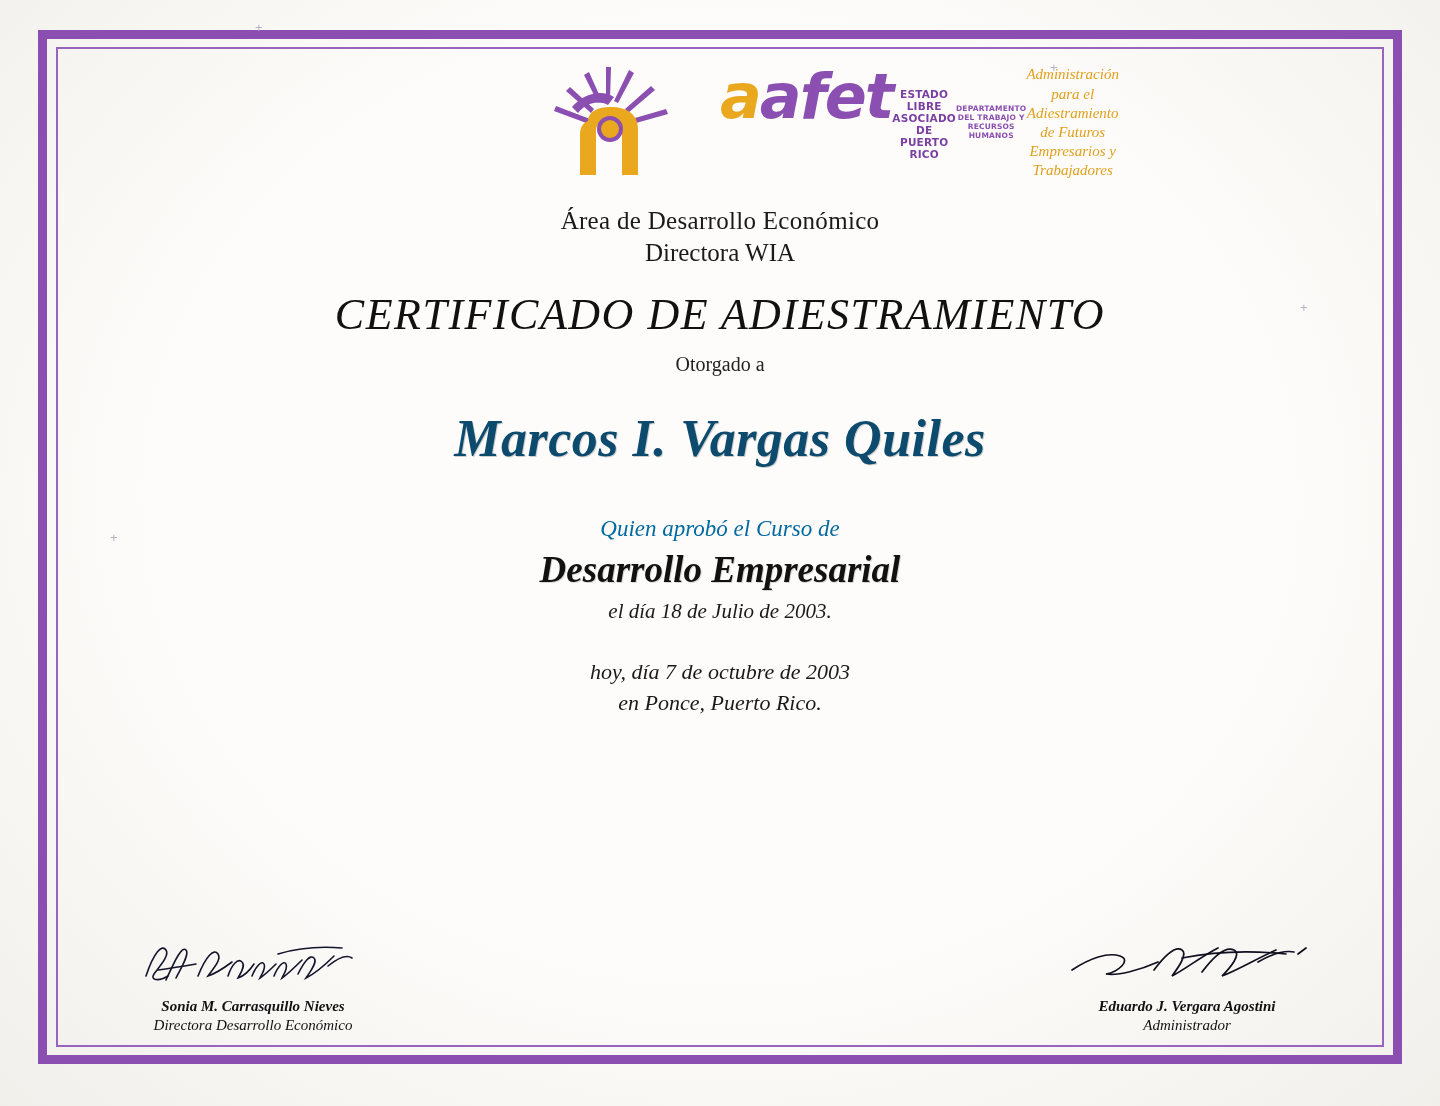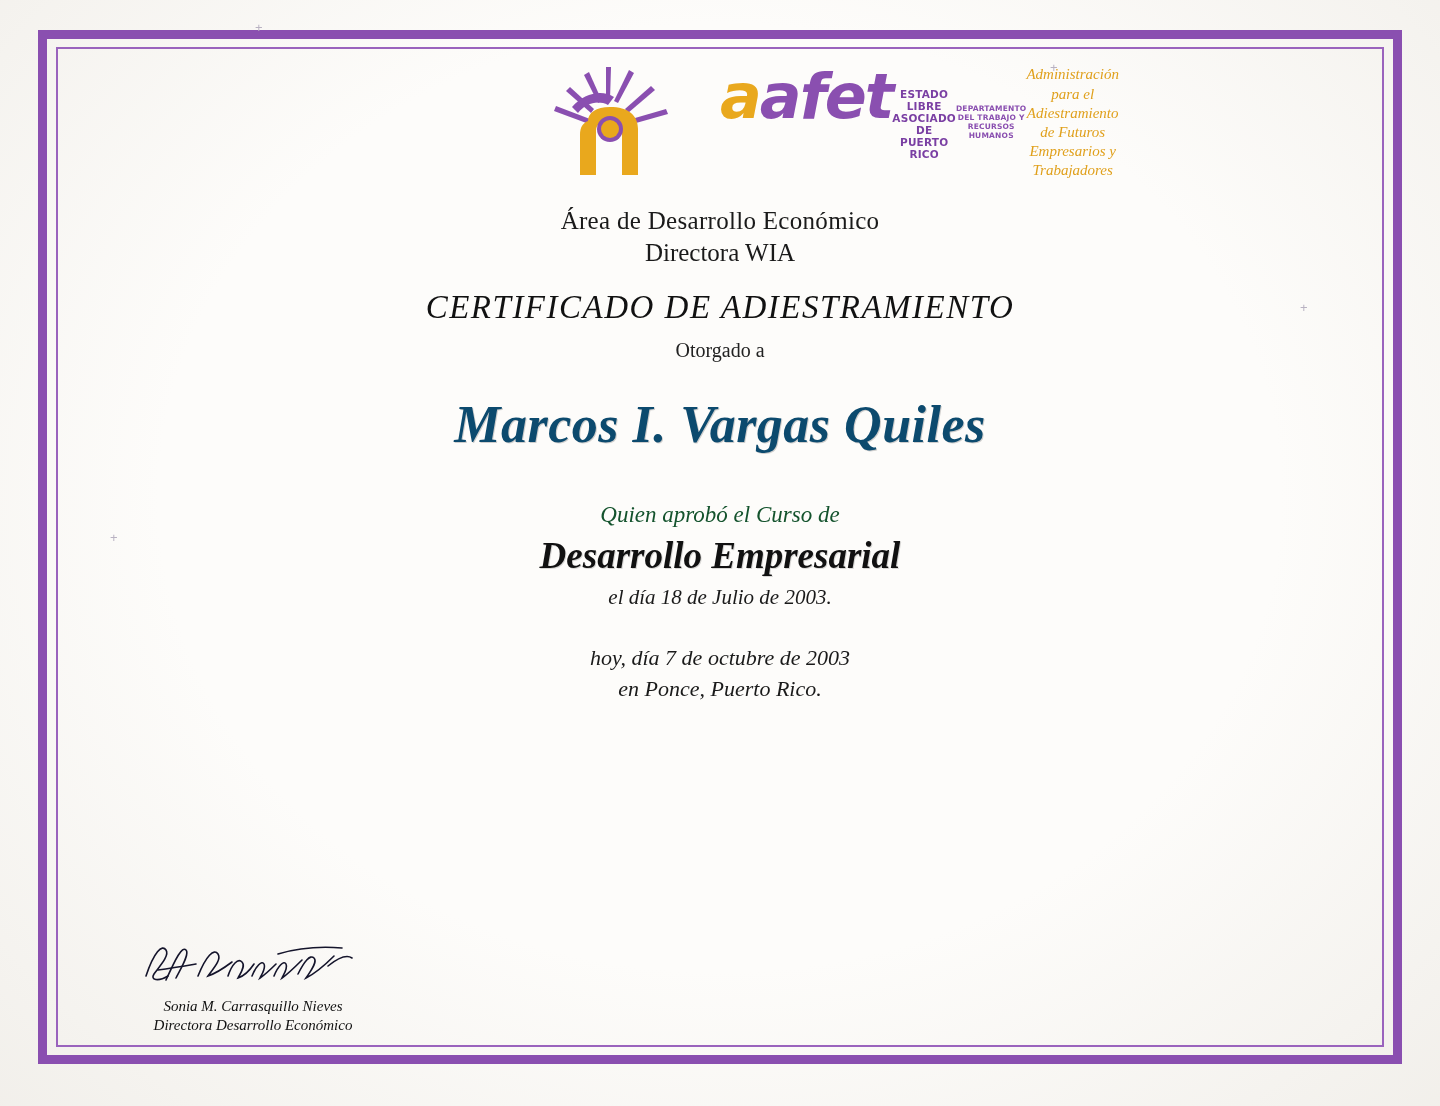--- a/index.html
+++ b/index.html
@@ -135,21 +135,21 @@
   .proposal-line {
     font-family: "Liberation Serif", serif;
     font-size: 25px;
     color: #1a1a1a;
     margin-top: 4px;
   }
 
   .cert-title {
     font-family: "Liberation Serif", serif;
     font-style: italic;
-    font-size: 33px;
+    font-size: 44px;
     letter-spacing: 1.5px;
     color: #111;
     margin-top: 22px;
   }
 
   .granted-to {
     font-family: "Liberation Serif", serif;
     font-size: 20px;
     color: #222;
     margin-top: 13px;
@@ -163,21 +163,21 @@
     letter-spacing: 0.5px;
     color: #0c4a6e;
     margin-top: 33px;
     text-shadow: 1px 1px 0 rgba(0,0,0,0.18);
   }
 
   .approved-line {
     font-family: "Liberation Serif", serif;
     font-style: italic;
     font-size: 23px;
-    color: #14532d;
+    color: #0369a1;
     margin-top: 48px;
   }
   .course-name {
     font-family: "Liberation Serif", serif;
     font-weight: bold;
     font-style: italic;
     font-size: 37px;
     color: #111;
     margin-top: 6px;
     text-shadow: 1px 1px 0 rgba(0,0,0,0.15);
@@ -223,20 +223,21 @@
     display: flex;
     align-items: flex-end;
     justify-content: center;
   }
   .sig-name {
     font-family: "Liberation Serif", serif;
     font-style: italic;
     font-size: 15px;
     color: #111;
     margin-top: 2px;
+    font-weight: bold;
   }
   .sig-title {
     font-family: "Liberation Serif", serif;
     font-style: italic;
     font-size: 15px;
     color: #111;
     margin-top: 2px;
     text-align: right;
   }
 
@@ -351,16 +352,32 @@
               <path d="M200 30 C210 22 218 18 224 22"></path>
               <path d="M150 18 C170 12 190 10 214 12"></path>
             </g>
           </svg>
         </div>
         <div class="sig-name">Sonia M. Carrasquillo Nieves</div>
         <div class="sig-title">Directora Desarrollo Económico</div>
       </div>
 
 
+      <div class="sig-block">
+        <div class="sig-img">
+          <svg width="250" height="60" viewBox="0 0 250 60" xmlns="http://www.w3.org/2000/svg">
+            <g fill="none" stroke="#0f0f1e" stroke-width="1.7" stroke-linecap="round">
+              <path d="M10 34 C28 22 46 16 58 20 C70 24 56 36 44 38 C56 40 78 34 96 26"></path>
+              <path d="M92 34 C104 18 114 10 120 14 C126 18 116 32 110 40 C122 34 140 20 156 12"></path>
+              <path d="M140 36 C152 20 164 10 172 14 C180 18 168 32 160 40 C176 34 196 22 214 14"></path>
+              <path d="M196 26 C210 18 222 14 232 16"></path>
+              <path d="M120 22 C150 16 186 14 224 18"></path>
+              <path d="M236 18 L244 12"></path>
+            </g>
+          </svg>
+        </div>
+        <div class="sig-name">Eduardo J. Vergara Agostini</div>
+        <div class="sig-title">Administrador</div>
+      </div>
 
     </div>
   </div>
 </div>
 
 </body></html>

